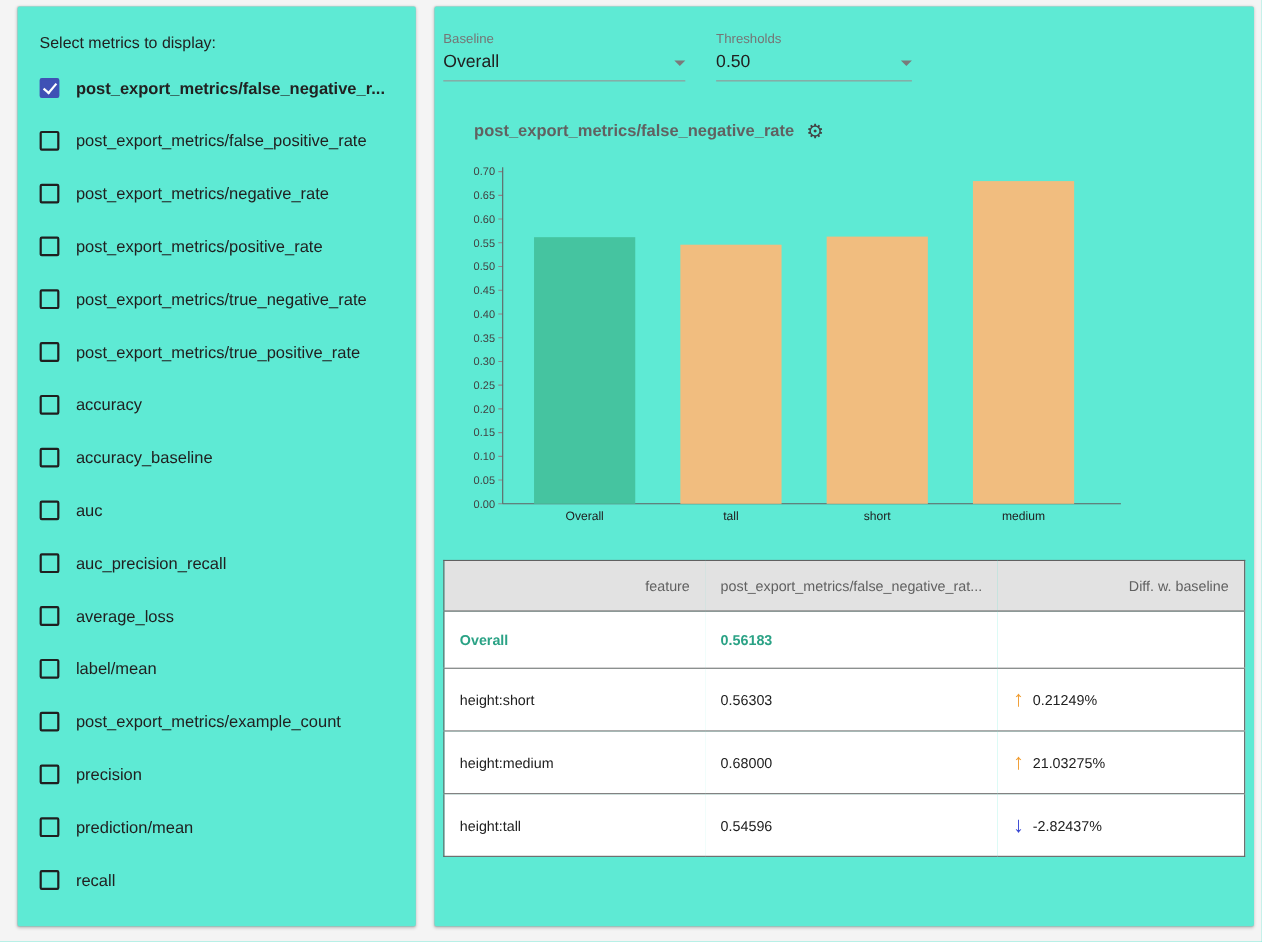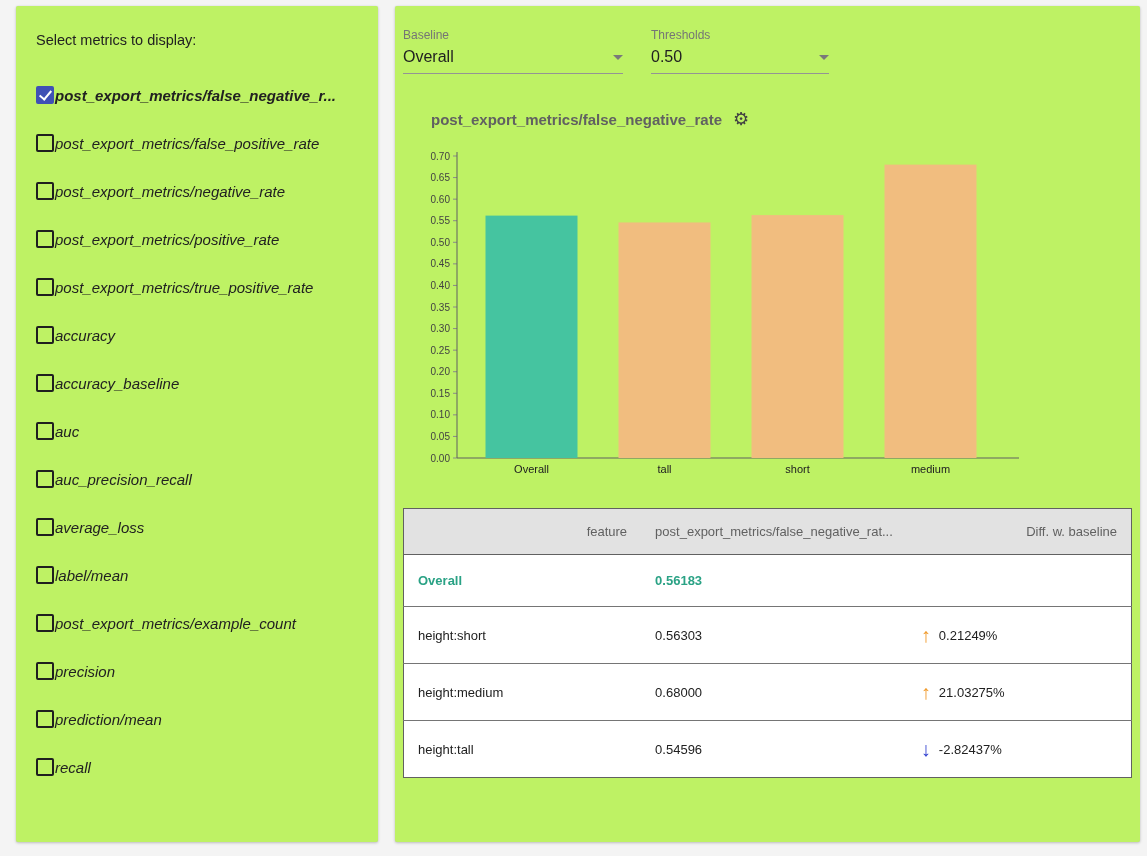--- a/index.html
+++ b/index.html
@@ -5,27 +5,27 @@
   * { box-sizing: border-box; }
   html,body { margin:0; padding:0; }
   body {
     width:1147px; height:856px;
     background:#f4f4f4;
     font-family:"Liberation Sans", sans-serif;
     overflow:hidden;
   }
   .page { display:flex; gap:17px; padding:6px 7px 14px 16px; }
   .card {
-    background:#bef264; border-radius:2px;
+    background:#5eead4; border-radius:2px;
     box-shadow:0 1px 3px rgba(0,0,0,0.22), 0 0 1px rgba(0,0,0,0.12);
   }
   
   .left-card { width:362px; height:836px; padding:26px 18px 10px 18px; flex:none; }
   .metrics-title { font-size:14.5px; color:#212121; margin-bottom:8px; padding-left:2px; }
-  .metric-item { display:flex; align-items:flex-end; gap:1px; height:48px; cursor:pointer; padding-left:2px;font-style:italic; }
+  .metric-item { display:flex; align-items:center; gap:15px; height:48px; cursor:pointer; padding-left:2px; }
   .checkbox {
     width:18px; height:18px; border:2px solid #1f1f1f; border-radius:2px;
     flex:none; position:relative;
   }
   .checkbox.checked::after {
     content:""; position:absolute; left:4px; top:0px; width:5px; height:10px;
     border:solid #fff; border-width:0 2px 2px 0; transform:rotate(40deg);
   }
   .metric-label { font-size:15px; color:#212121; white-space:nowrap; }
   .metric-item.checked .metric-label { font-weight:bold; }
@@ -80,20 +80,24 @@
           <span class="checkbox"></span>
           <span class="metric-label">post_export_metrics/false_positive_rate</span>
         </div>
         <div class="metric-item">
           <span class="checkbox"></span>
           <span class="metric-label">post_export_metrics/negative_rate</span>
         </div>
         <div class="metric-item">
           <span class="checkbox"></span>
           <span class="metric-label">post_export_metrics/positive_rate</span>
+        </div>
+        <div class="metric-item">
+          <span class="checkbox"></span>
+          <span class="metric-label">post_export_metrics/true_negative_rate</span>
         </div>
         <div class="metric-item">
           <span class="checkbox"></span>
           <span class="metric-label">post_export_metrics/true_positive_rate</span>
         </div>
         <div class="metric-item">
           <span class="checkbox"></span>
           <span class="metric-label">accuracy</span>
         </div>
         <div class="metric-item">

